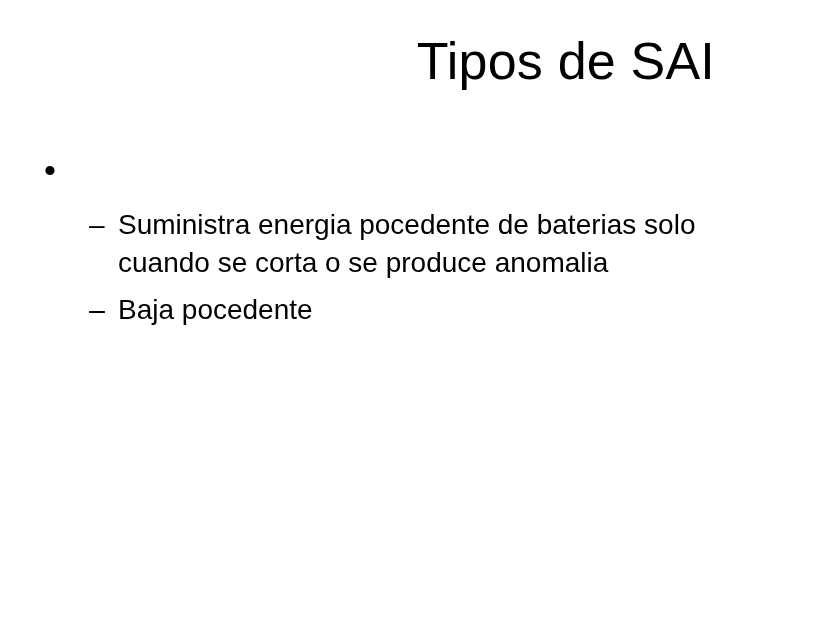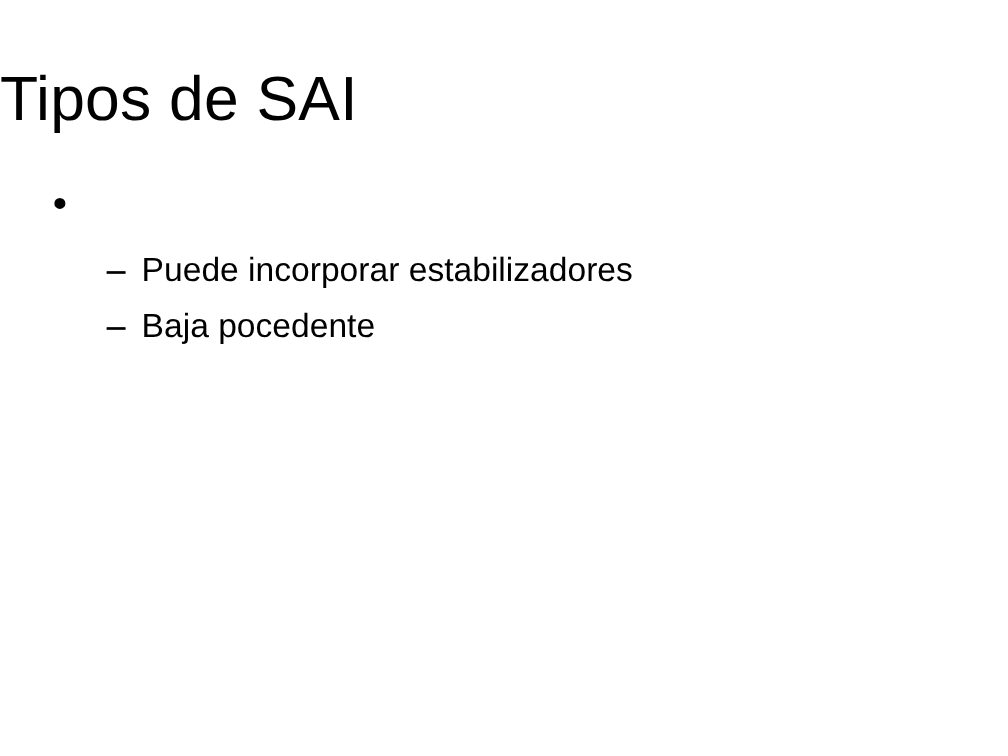--- a/index.html
+++ b/index.html
@@ -17,23 +17,23 @@
     width: 840px;
     height: 630px;
     background: #ffffff;
     overflow: hidden;
     box-sizing: border-box;
   }
   
   .slide-title {
     position: absolute;
     left: 0;
-    top: 54px;
+    top: 32px;
     width: 715px;
-    text-align: left;
+    text-align: right;
     font-size: 52px;
     line-height: 58px;
     font-weight: 400;
     letter-spacing: 0.2px;
     color: #000000;
     white-space: nowrap;
   }
   
   .slide-body {
     position: absolute;
@@ -98,25 +98,25 @@
   <div class="slide-body">
 
     <div class="bullet-l1">
       <span class="marker">•</span>
     </div>
 
     <div class="sub-list">
 
       <div class="bullet-l2">
         <span class="marker">–</span>
+        <span class="text">Suministra energia pocedente de baterias solo cuando se corta o se produce anomalia</span>
       </div>
 
       <div class="bullet-l2">
         <span class="marker">–</span>
-        <span class="text">Puede incorporar estabilizadores</span>
       </div>
 
       <div class="bullet-l2">
         <span class="marker">–</span>
       </div>
 
       <div class="bullet-l2">
         <span class="marker">–</span>
         <span class="text">Baja pocedente</span>
       </div>

